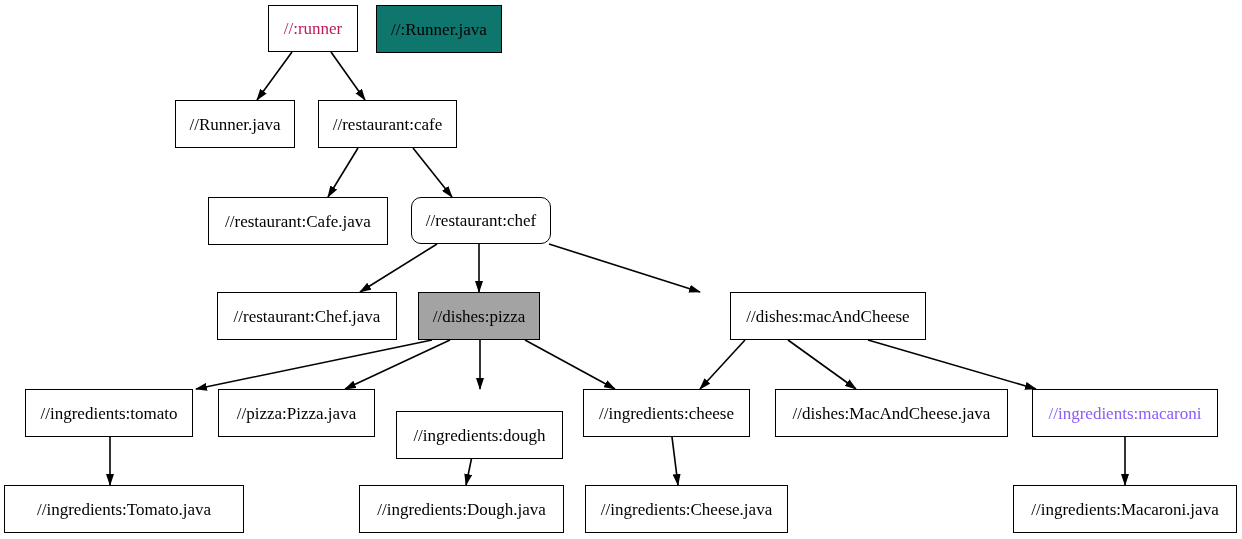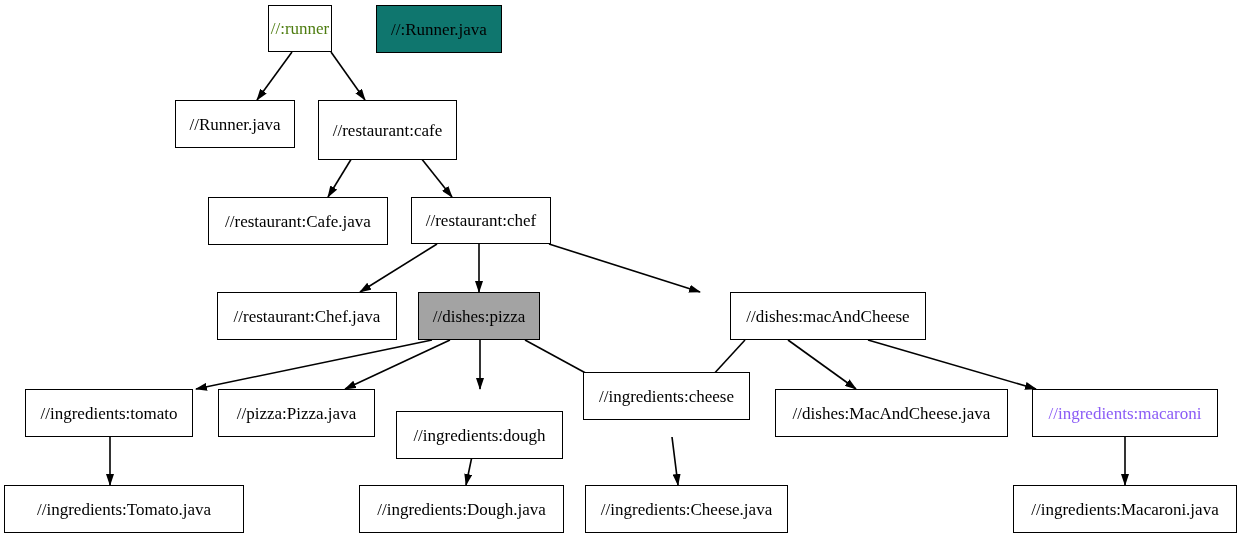--- a/index.html
+++ b/index.html
@@ -64,57 +64,57 @@
         <line x1="745" y1="340" x2="700" y2="389" stroke="#000000" stroke-width="1.6" marker-end="url(#arrowhead)"></line>
         <line x1="788" y1="340" x2="856" y2="389" stroke="#000000" stroke-width="1.6" marker-end="url(#arrowhead)"></line>
         <line x1="868" y1="340" x2="1036" y2="389" stroke="#000000" stroke-width="1.6" marker-end="url(#arrowhead)"></line>
         <line x1="110" y1="437" x2="110" y2="485" stroke="#000000" stroke-width="1.6" marker-end="url(#arrowhead)"></line>
         <line x1="476" y1="437" x2="466" y2="485" stroke="#000000" stroke-width="1.6" marker-end="url(#arrowhead)"></line>
         <line x1="672" y1="437" x2="678" y2="485" stroke="#000000" stroke-width="1.6" marker-end="url(#arrowhead)"></line>
         <line x1="1125" y1="437" x2="1125" y2="485" stroke="#000000" stroke-width="1.6" marker-end="url(#arrowhead)"></line>
       </g>
   </svg>
   <div id="node-layer">
-      <div class="node" style="left: 268px; top: 5px; width: 64px; height: 47px; background: rgb(255, 255, 255); border-color: rgb(0, 0, 0); color: #4d7c0f;">
+      <div class="node" style="left: 268px; top: 5px; width: 90px; height: 47px; background: rgb(255, 255, 255); border-color: rgb(0, 0, 0); color: #be185d;">
         <span class="label">//:runner</span>
       </div>
       <div class="node" style="left: 376px; top: 5px; width: 126px; height: 48px; background: #0f766e; border-color: rgb(0, 0, 0); color: rgb(0, 0, 0);">
         <span class="label">//:Runner.java</span>
       </div>
       <div class="node" style="left: 175px; top: 100px; width: 120px; height: 48px; background: rgb(255, 255, 255); border-color: rgb(0, 0, 0); color: rgb(0, 0, 0);">
         <span class="label">//Runner.java</span>
       </div>
-      <div class="node" style="left: 318px; top: 100px; width: 139px; height: 60px; background: rgb(255, 255, 255); border-color: rgb(0, 0, 0); color: rgb(0, 0, 0);">
+      <div class="node" style="left: 318px; top: 100px; width: 139px; height: 48px; background: rgb(255, 255, 255); border-color: rgb(0, 0, 0); color: rgb(0, 0, 0);">
         <span class="label">//restaurant:cafe</span>
       </div>
       <div class="node" style="left: 208px; top: 197px; width: 180px; height: 48px; background: rgb(255, 255, 255); border-color: rgb(0, 0, 0); color: rgb(0, 0, 0);">
         <span class="label">//restaurant:Cafe.java</span>
       </div>
-      <div class="node" style="left: 411px; top: 197px; width: 140px; height: 47px; background: rgb(255, 255, 255); border-color: rgb(0, 0, 0); color: rgb(0, 0, 0);">
+      <div class="node" style="left: 411px; top: 197px; width: 140px; height: 47px; background: rgb(255, 255, 255); border-color: rgb(0, 0, 0); color: rgb(0, 0, 0); border-radius: 10px;">
         <span class="label">//restaurant:chef</span>
       </div>
       <div class="node" style="left: 217px; top: 292px; width: 180px; height: 48px; background: rgb(255, 255, 255); border-color: rgb(0, 0, 0); color: rgb(0, 0, 0);">
         <span class="label">//restaurant:Chef.java</span>
       </div>
       <div class="node" style="left: 418px; top: 292px; width: 122px; height: 48px; background: #a3a3a3; border-color: rgb(0, 0, 0); color: rgb(0, 0, 0);">
         <span class="label">//dishes:pizza</span>
       </div>
       <div class="node" style="left: 682px; top: 292px; width: 196px; height: 48px; background: rgb(255, 255, 255); border-color: rgb(0, 0, 0); color: rgb(0, 0, 0); margin-left: 48px;">
         <span class="label">//dishes:macAndCheese</span>
       </div>
       <div class="node" style="left: 25px; top: 389px; width: 168px; height: 48px; background: rgb(255, 255, 255); border-color: rgb(0, 0, 0); color: rgb(0, 0, 0);">
         <span class="label">//ingredients:tomato</span>
       </div>
       <div class="node" style="left: 218px; top: 389px; width: 157px; height: 48px; background: rgb(255, 255, 255); border-color: rgb(0, 0, 0); color: rgb(0, 0, 0);">
         <span class="label">//pizza:Pizza.java</span>
       </div>
       <div class="node" style="left: 396px; top: 411px; width: 167px; height: 48px; background: rgb(255, 255, 255); border-color: rgb(0, 0, 0); color: rgb(0, 0, 0);">
         <span class="label">//ingredients:dough</span>
       </div>
-      <div class="node" style="left: 583px; top: 372px; width: 167px; height: 48px; background: rgb(255, 255, 255); border-color: rgb(0, 0, 0); color: rgb(0, 0, 0);">
+      <div class="node" style="left: 583px; top: 389px; width: 167px; height: 48px; background: rgb(255, 255, 255); border-color: rgb(0, 0, 0); color: rgb(0, 0, 0);">
         <span class="label">//ingredients:cheese</span>
       </div>
       <div class="node" style="left: 775px; top: 389px; width: 233px; height: 48px; background: rgb(255, 255, 255); border-color: rgb(0, 0, 0); color: rgb(0, 0, 0); text-align: right;">
         <span class="label">//dishes:MacAndCheese.java</span>
       </div>
       <div class="node" style="left: 1032px; top: 389px; width: 186px; height: 48px; background: rgb(255, 255, 255); border-color: rgb(0, 0, 0); color: #8b5cf6;">
         <span class="label">//ingredients:macaroni</span>
       </div>
       <div class="node" style="left: 4px; top: 485px; width: 240px; height: 48px; background: rgb(255, 255, 255); border-color: rgb(0, 0, 0); color: rgb(0, 0, 0);">
         <span class="label">//ingredients:Tomato.java</span>

